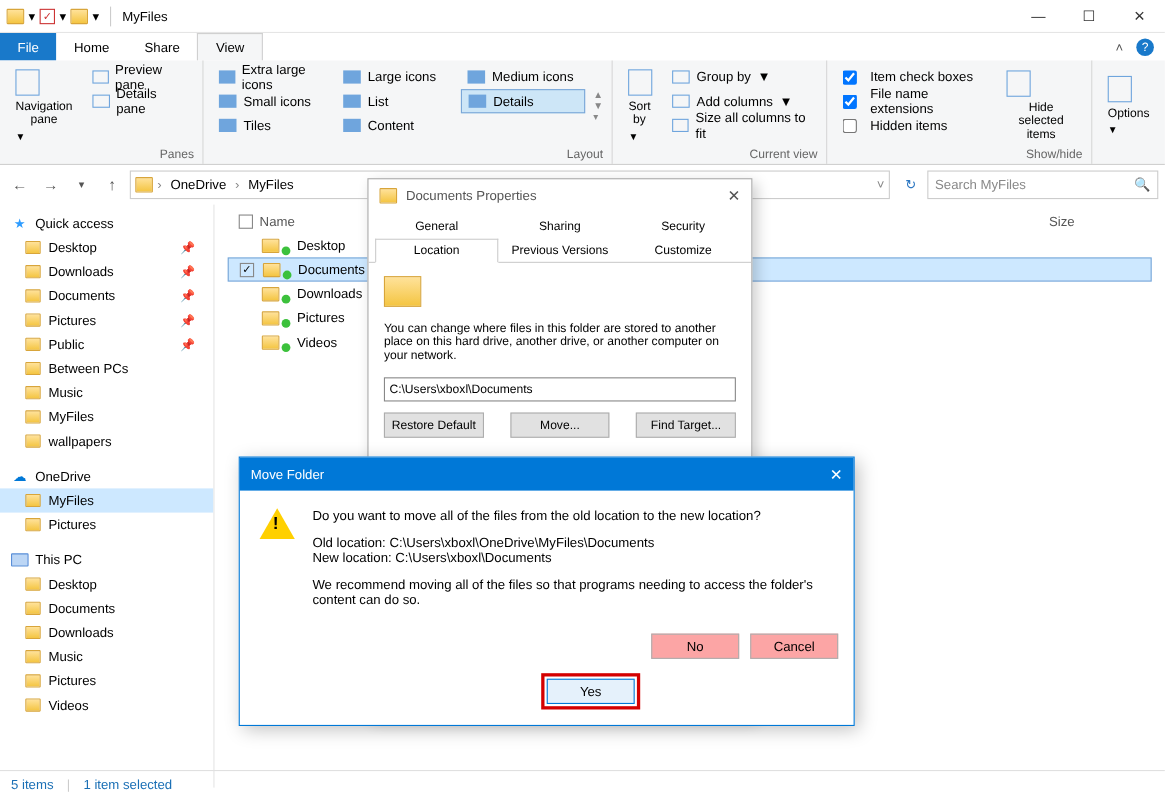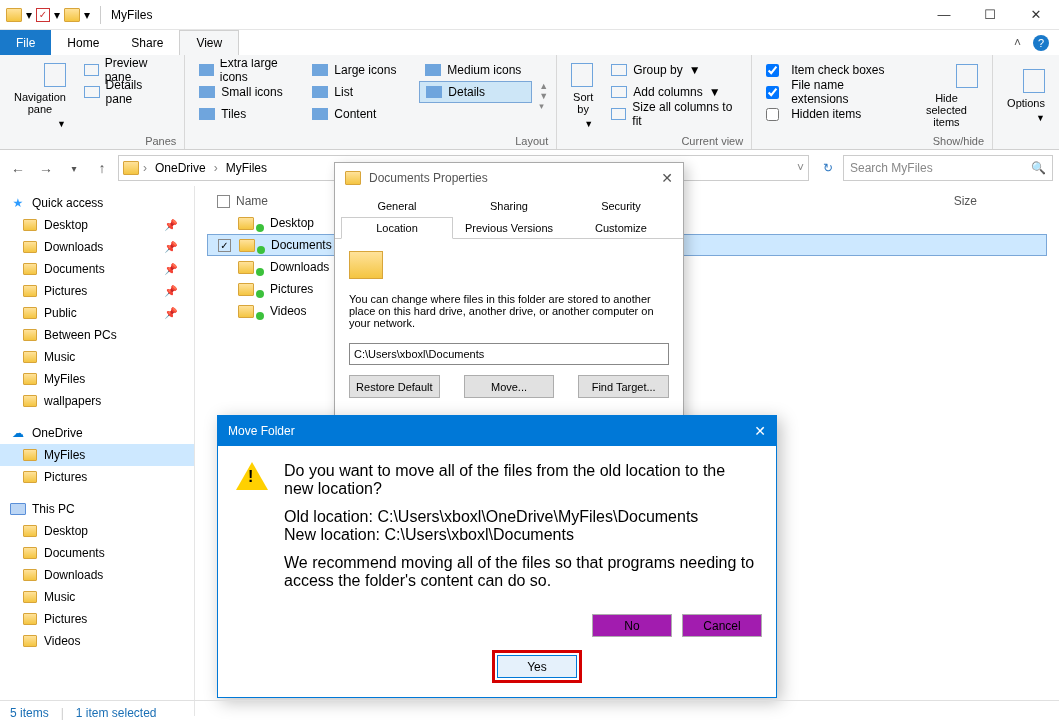--- a/index.html
+++ b/index.html
@@ -14,21 +14,21 @@
 .titlebar-controls div { width: 46px; height: 30px; display: flex; align-items: center; justify-content: center; font-size: 13px; color: #333; }
 .menubar { height: 25px; display: flex; align-items: stretch; background: #fff; }
 .menubar .file { background: #1979ca; color: #fff; padding: 0 16px; display: flex; align-items: center; }
 .menubar .tab { padding: 0 16px; display: flex; align-items: center; }
 .menubar .tab.active { border: 1px solid #d0d0d0; border-bottom: none; background: #f5f6f7; }
 .menubar .help { margin-left: auto; display: flex; align-items: center; gap: 12px; padding-right: 10px; color: #555; }
 .ribbon { height: 95px; background: #f5f6f7; border-bottom: 1px solid #d0d0d0; display: flex; position: relative; }
 .rgroup { border-right: 1px solid #d8d8d8; padding: 4px 8px 2px; display: flex; flex-direction: column; position: relative; }
 .rgroup-body { display: flex; gap: 6px; flex: 1; }
 .rgroup-label { text-align: right; font-size: 11px; color: #666; padding-top: 2px; }
-.rbtn-lg { display: flex; flex-direction: column; align-items: flex-end; justify-content: center; padding: 2px 6px; font-size: 11px; text-align: center; gap: 4px; }
+.rbtn-lg { display: flex; flex-direction: column; align-items: flex-start; justify-content: center; padding: 2px 6px; font-size: 11px; text-align: center; gap: 4px; }
 .rbtn-sm { display: flex; align-items: center; gap: 6px; padding: 1px 6px; font-size: 12px; height: 22px; }
 .rbtn-sm.selected { border: 1px solid #7aa7d8; background: #cde6f7; }
 .rbtn-sm .ico { width: 16px; height: 12px; display: inline-block; }
 .layout-grid { display: flex; flex-direction: column; flex-wrap: wrap; height: 70px; width: 340px; align-content: flex-start; overflow:hidden;}
 .layout-grid .rbtn-sm { width: 113px; }
 .addrbar { height: 36px; display: flex; align-items: center; gap: 4px; padding: 4px 6px; }
 .navbtn { width: 24px; height: 24px; display: flex; align-items: center; justify-content: center; color: #555; font-size: 14px; }
 .addrbox { flex: 1; height: 26px; border: 1px solid #ccc; display: flex; align-items: center; padding: 0 4px; gap: 4px; }
 .addrbox .crumb { padding: 0 4px; }
 .addrbox .sep { color: #888; }
@@ -63,27 +63,27 @@
 .props-text { font-size: 11px; margin-bottom: 14px; }
 .props-input { width: 100%; height: 22px; border: 1px solid #888; padding: 0 4px; font-size: 11px; margin-bottom: 10px; }
 .props-btnrow { display: flex; gap: 24px; }
 .props-btnrow button { flex: 1; height: 23px; font-size: 11px; background: #e1e1e1; border: 1px solid #adadad; }
 .props-footer { position: absolute; bottom: 10px; right: 12px; display: flex; gap: 8px; }
 .props-footer button { width: 78px; height: 23px; font-size: 12px; background: #e1e1e1; border: 1px solid #adadad; }
 .props-footer button:disabled { color: #aaa; }
 .move-dialog { position: absolute; left: 217px; top: 415px; width: 560px; background: #fff; border: 1px solid #0078d7; box-shadow: 4px 4px 16px rgba(0,0,0,0.25); }
 .move-title { height: 30px; background: #0078d7; color: #fff; display: flex; align-items: center; padding: 0 10px; font-size: 12px; }
 .move-title .close { margin-left: auto; font-size: 14px; }
-.move-body { padding: 16px 18px 14px; display: flex; gap: 16px; font-size: 16px; }
+.move-body { padding: 16px 18px 14px; display: flex; gap: 16px; font-size: 12px; }
 .warn-ico { width: 32px; height: 28px; }
 .warn-tri { width: 0; height: 0; border-left: 16px solid transparent; border-right: 16px solid transparent; border-bottom: 28px solid #ffd000; position: relative; }
 .warn-tri::after { content: "!"; position: absolute; left: -4px; top: 6px; font-weight: bold; font-size: 16px; color: #000; }
 .move-text p { margin-bottom: 10px; }
 .move-footer { display: flex; justify-content: flex-end; gap: 10px; padding: 0 14px 14px; }
-.move-footer button { width: 80px; height: 23px; font-size: 12px; background: #a21caf; border: 1px solid #adadad; }
+.move-footer button { width: 80px; height: 23px; font-size: 12px; background: #fca5a5; border: 1px solid #adadad; }
 .move-footer .yes-wrap { border: 3px solid #d40000; padding: 2px; margin-top: 36px; }
 .move-footer .yes-wrap button { border: 1px solid #0078d7; background: #e5f1fb; }
 .statusbar { position: absolute; bottom: 0; left: 0; right: 0; height: 24px; border-top: 1px solid #e0e0e0; display: flex; align-items: center; padding: 0 10px; font-size: 12px; color: #1a6fb5; gap: 12px; }
 .statusbar .sep { color: #ccc; }
 .chk input { margin-right: 6px; }
 .rcol { display:flex; flex-direction:column; }
 .refresh { width:22px;height:22px;display:flex;align-items:center;justify-content:center;color:#2e78c2; margin-left:4px;}
 </style>
 </head>
 <body>

